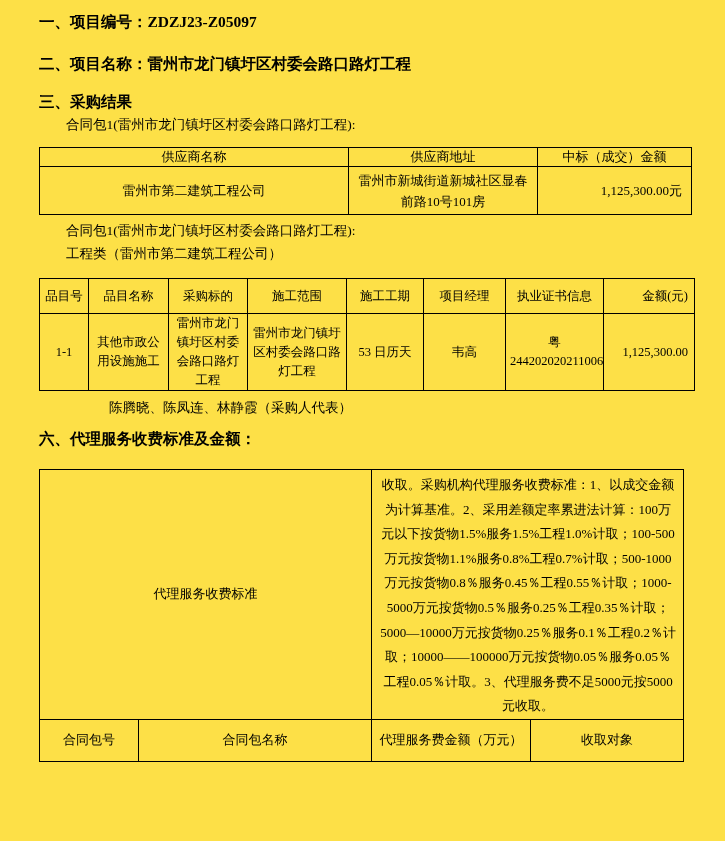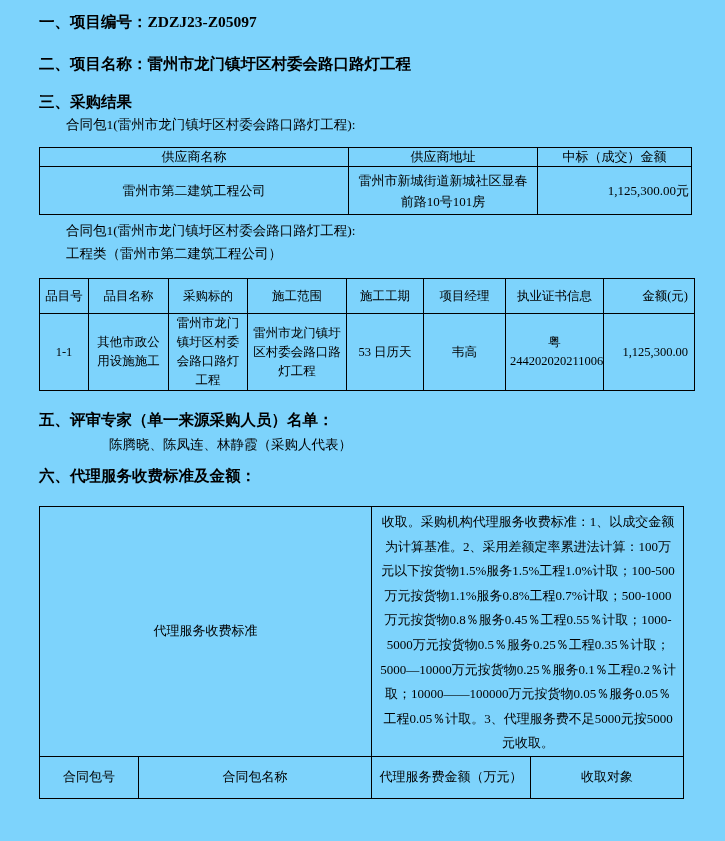--- a/index.html
+++ b/index.html
@@ -7,21 +7,21 @@
   body {
     width: 725px; height: 841px;
     font-family: "Liberation Serif", "DejaVu Serif", serif;
     color: #000000;
     overflow: hidden;
   }
   .page {
     position: relative;
     width: 725px; height: 841px;
     padding: 14px 32px 0 39px;
-    background: #7dd3fc;
+    background: #fde047;
   }
   .heading {
     font-size: 15.5px;
     font-weight: bold;
     line-height: 16px;
     white-space: nowrap;
   }
   .subline {
     font-size: 13.5px;
     line-height: 14px;
@@ -47,21 +47,21 @@
     border: 1px solid #000000;
     text-align: center;
     vertical-align: middle;
     overflow: hidden;
   }
 
   
   .t1 { margin-top: 15px; width: 652px; }
   .t1 .hrow td { height: 18px; }
   .t1 .drow td { height: 48px; line-height: 21px; padding: 0 6px; }
-  .t1 td.amount { text-align: right; padding-right: 2px; }
+  .t1 td.amount { text-align: right; padding-right: 9px; }
 
   
   .t2 { margin-top: 17px; width: 655px; font-size: 12.5px; }
   .t2 .hrow td { height: 35px; }
   .t2 .drow td { height: 75px; line-height: 19px; padding: 0 5px; }
   .t2 td.amount { text-align: right; padding-right: 6px; }
   .t2 .drow td.cert { padding: 0 4px; }
   .t2 .drow td.narrowwrap { padding: 0 6px; }
 
   
@@ -142,21 +142,20 @@
         <td class="narrowwrap">雷州市龙门镇圩区村委会路口路灯工程</td>
         <td>雷州市龙门镇圩区村委会路口路灯工程</td>
         <td>53 日历天</td>
         <td>韦高</td>
         <td class="cert">粤2442020202110069</td>
         <td class="amount">1,125,300.00</td>
       </tr>
     </tbody>
   </table>
 
-  <div class="heading h5">五、评审专家（单一来源采购人员）名单：</div>
 
   <div class="subline names">陈腾晓、陈凤连、林静霞（采购人代表）</div>
 
   <div class="heading h6">六、代理服务收费标准及金额：</div>
 
   <table class="t3">
     <colgroup>
         <col style="width:99px">
         <col style="width:233px">
         <col style="width:159px">

